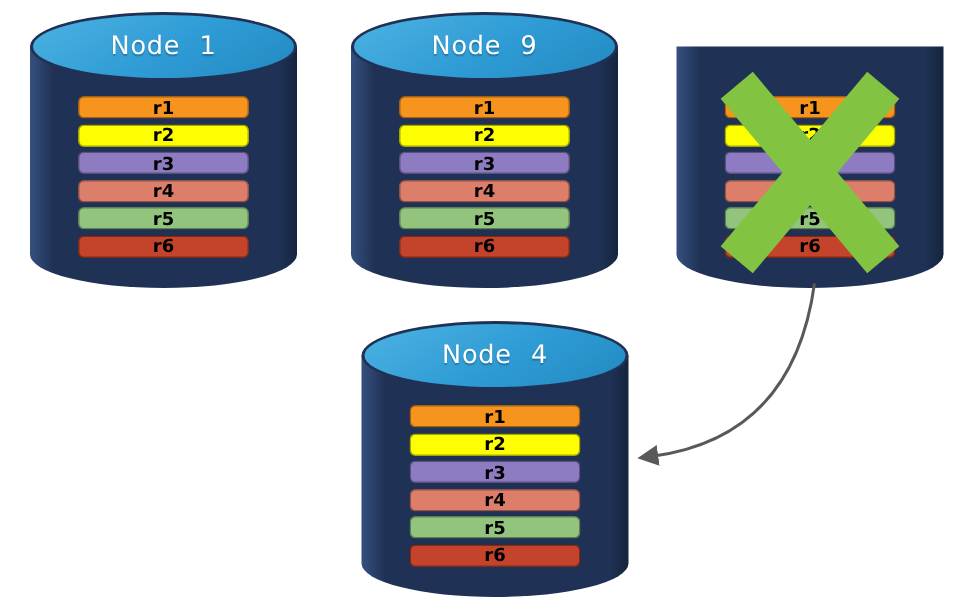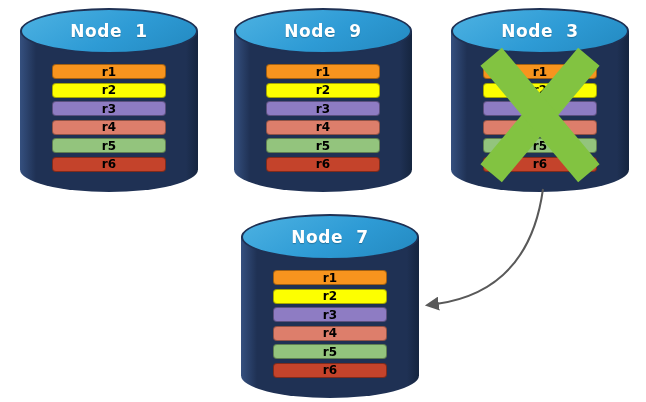--- a/index.html
+++ b/index.html
@@ -24,21 +24,21 @@
   .cyl-top{
     position:absolute;left:0;right:0;top:0;height:46px;
     box-sizing:border-box;
     border-radius:50%;
     background:linear-gradient(150deg,#4DB2E2 0%,#2E9BD5 55%,#2389C0 100%);
     border:2px solid #1F3154;
     display:flex;align-items:center;justify-content:center;
     z-index:2;
   }
   .node-title{
-    color:#ffffff;font-weight:bold;font-size:17px;
+    color:#ffffff;font-weight:normal;font-size:17px;
     word-spacing:7px;letter-spacing:0.5px;
     text-shadow:0 1px 1px rgba(0,0,0,0.25);
     white-space:nowrap;
   }
   .records{
     position:absolute;left:18%;right:18%;top:56px;
     display:flex;flex-direction:column;gap:3.5px;z-index:1;
   }
   .record{
     height:15px;box-sizing:border-box;
@@ -79,37 +79,34 @@
       <div class="record" style="background: rgb(253, 255, 0);">r2</div>
       <div class="record" style="background: rgb(142, 124, 195);">r3</div>
       <div class="record" style="background: rgb(221, 126, 107);">r4</div>
       <div class="record" style="background: rgb(147, 196, 125);">r5</div>
       <div class="record" style="background: rgb(196, 67, 43);">r6</div>
     </div>
   </div>
 
   <div class="node" id="node3">
     <div class="cyl-body"></div>
-    <div class="cyl-top">
-      <span class="node-title">Node 3</span>
-    </div>
     <div class="records">
       <div class="record" style="background: rgb(247, 148, 30);">r1</div>
       <div class="record" style="background: rgb(253, 255, 0);">r2</div>
       <div class="record" style="background: rgb(142, 124, 195);">r3</div>
       <div class="record" style="background: rgb(221, 126, 107);">r4</div>
       <div class="record" style="background: rgb(147, 196, 125);">r5</div>
       <div class="record" style="background: rgb(196, 67, 43);">r6</div>
     </div>
   </div>
 
   <div class="node" id="node4">
     <div class="cyl-body"></div>
     <div class="cyl-top">
-      <span class="node-title">Node 7</span>
+      <span class="node-title">Node 4</span>
     </div>
     <div class="records">
       <div class="record" style="background: rgb(247, 148, 30);">r1</div>
       <div class="record" style="background: rgb(253, 255, 0);">r2</div>
       <div class="record" style="background: rgb(142, 124, 195);">r3</div>
       <div class="record" style="background: rgb(221, 126, 107);">r4</div>
       <div class="record" style="background: rgb(147, 196, 125);">r5</div>
       <div class="record" style="background: rgb(196, 67, 43);">r6</div>
     </div>
   </div>

